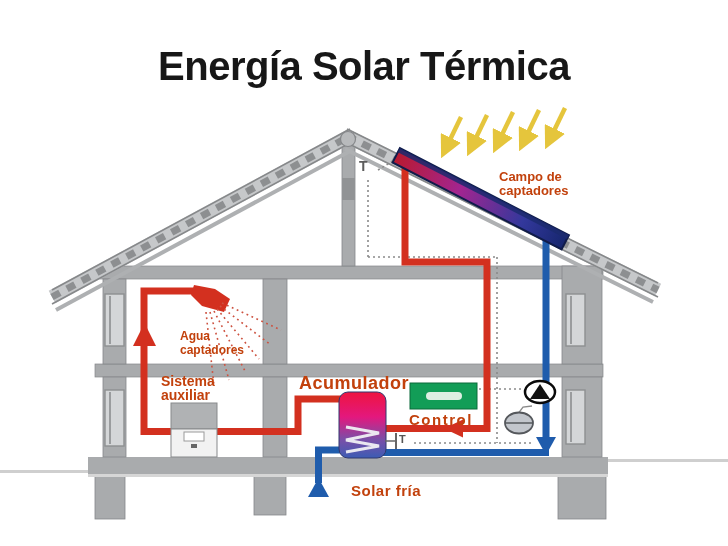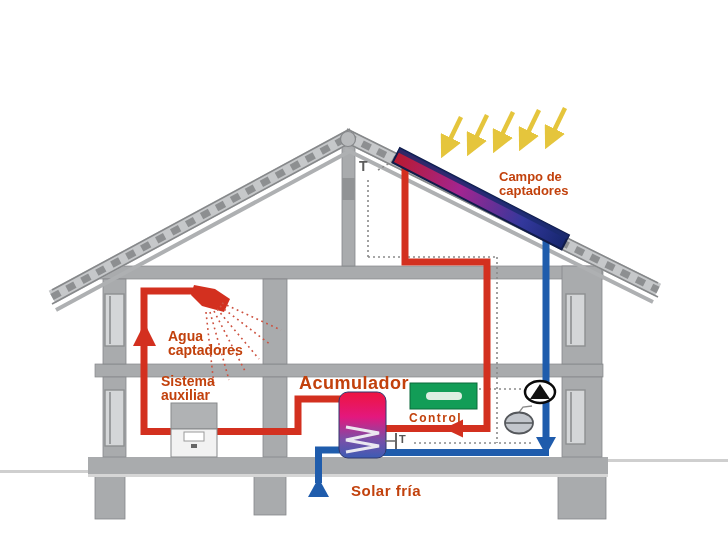--- a/index.html
+++ b/index.html
@@ -3,24 +3,24 @@
 <meta charset="utf-8">
 <style>
   html,body{margin:0;padding:0;background:#ffffff;}
   #stage{position:relative;width:728px;height:546px;background:#ffffff;overflow:hidden;
          font-family:"Liberation Sans", sans-serif;}
   .title{position:absolute;top:44px;left:0;width:100%;text-align:center;
          font-size:40px;font-weight:600;color:#171717;letter-spacing:-0.5px;}
   .lbl{position:absolute;font-weight:700;color:#c2410c;white-space:nowrap;}
   .lbl div{white-space:nowrap;}
   .campo{left:499px;top:170px;font-size:13px;line-height:13.5px;}
-  .aguasan{left:168px;top:329px;font-size:14px;line-height:14px;}
+  .aguasan{left:180px;top:329px;font-size:12px;line-height:14px;}
   .sistema{left:161px;top:374px;width:82px;text-align:left;font-size:14px;line-height:14px;}
   .acumulador{left:299px;top:373px;font-size:18px;letter-spacing:.5px;}
-  .control{left:409px;top:411px;font-size:12px;letter-spacing:1.5px;}
+  .control{left:409px;top:411px;font-size:15px;letter-spacing:1.5px;}
   .aguafria{left:351px;top:482px;font-size:15px;letter-spacing:.5px;}
   .troof{left:359px;top:158px;font-size:14px;font-weight:600;color:#5c5c5c;}
   .ttank{left:399px;top:433px;font-size:11px;color:#555;}
   svg{position:absolute;left:0;top:0;}
 </style>
 </head>
 <body>
 
 <div id="stage">
 
@@ -171,20 +171,21 @@
 
   <g stroke="#e5c53c" stroke-width="4.5">
     <line x1="461" y1="117" x2="446" y2="148" marker-end="url(#mY)"></line>
     <line x1="487" y1="115" x2="472" y2="146" marker-end="url(#mY)"></line>
     <line x1="513" y1="112" x2="498" y2="143" marker-end="url(#mY)"></line>
     <line x1="539" y1="110" x2="524" y2="141" marker-end="url(#mY)"></line>
     <line x1="565" y1="108" x2="550" y2="139" marker-end="url(#mY)"></line>
   </g>
 </svg>
 
+<div class="title">Energía Solar Térmica</div>
 
 <div class="lbl campo">
   <div>Campo de</div>
   <div>captadores</div>
 </div>
 
 <div class="lbl aguasan">
   <div>Agua</div>
   <div>captadores</div>
 </div>

